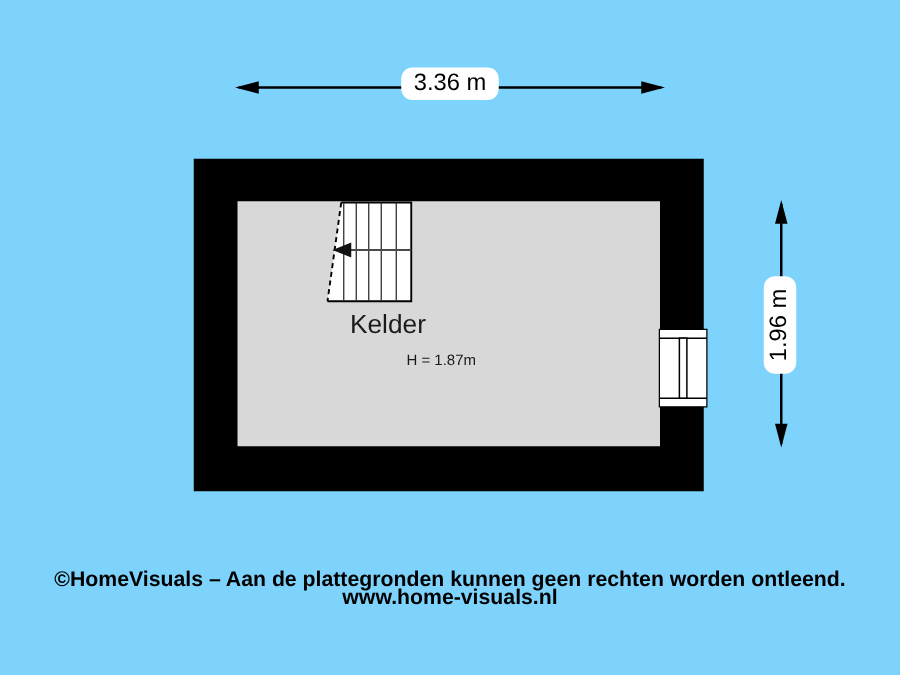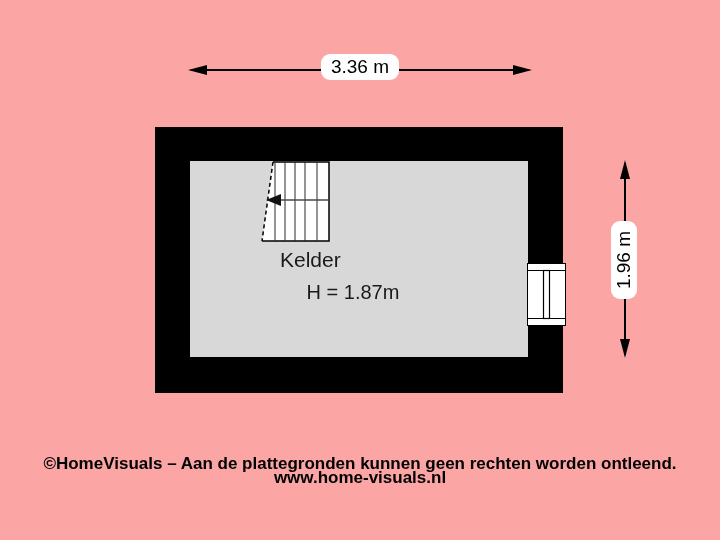--- a/index.html
+++ b/index.html
@@ -1,33 +1,33 @@
 <!DOCTYPE html>
 <html><head>
 <meta charset="utf-8">
 <style>
   html,body{margin:0;padding:0;background:#ffffff;}
   .canvas{
-    position:relative;width:720px;height:540px;background:#fca5a5;overflow:hidden;
+    position:relative;width:720px;height:540px;background:#7dd3fc;overflow:hidden;
     font-family:"Liberation Sans", sans-serif;color:#111;
   }
   .abs{position:absolute;}
   
   .wall{left:155px;top:127px;width:408px;height:266px;background:#000;}
   .floor{left:190px;top:161px;width:338px;height:196px;background:#d8d8d8;}
   
   .pill{
     background:#ffffff;border-radius:9px;text-align:center;
     font-size:19px;line-height:26px;color:#000;white-space:nowrap;
   }
   .pill-top{left:321px;top:54px;width:78px;height:26px;}
   .pill-right{left:585px;top:247px;width:78px;height:26px;transform:rotate(-90deg);}
   
   .room-label{left:280px;top:248px;width:146px;text-align:left;font-size:21px;color:#1a1a1a;}
-  .room-height{left:280px;top:281px;width:146px;text-align:center;font-size:20px;color:#1a1a1a;}
+  .room-height{left:280px;top:281px;width:146px;text-align:center;font-size:12px;color:#1a1a1a;}
   
   .footer-line{left:0;width:720px;text-align:center;font-weight:bold;font-size:17px;color:#000;}
   .footer-1{top:454px;}
   .footer-2{top:468px;}
   svg{display:block;}
 </style>
 </head>
 <body>
 
 <div class="canvas">

